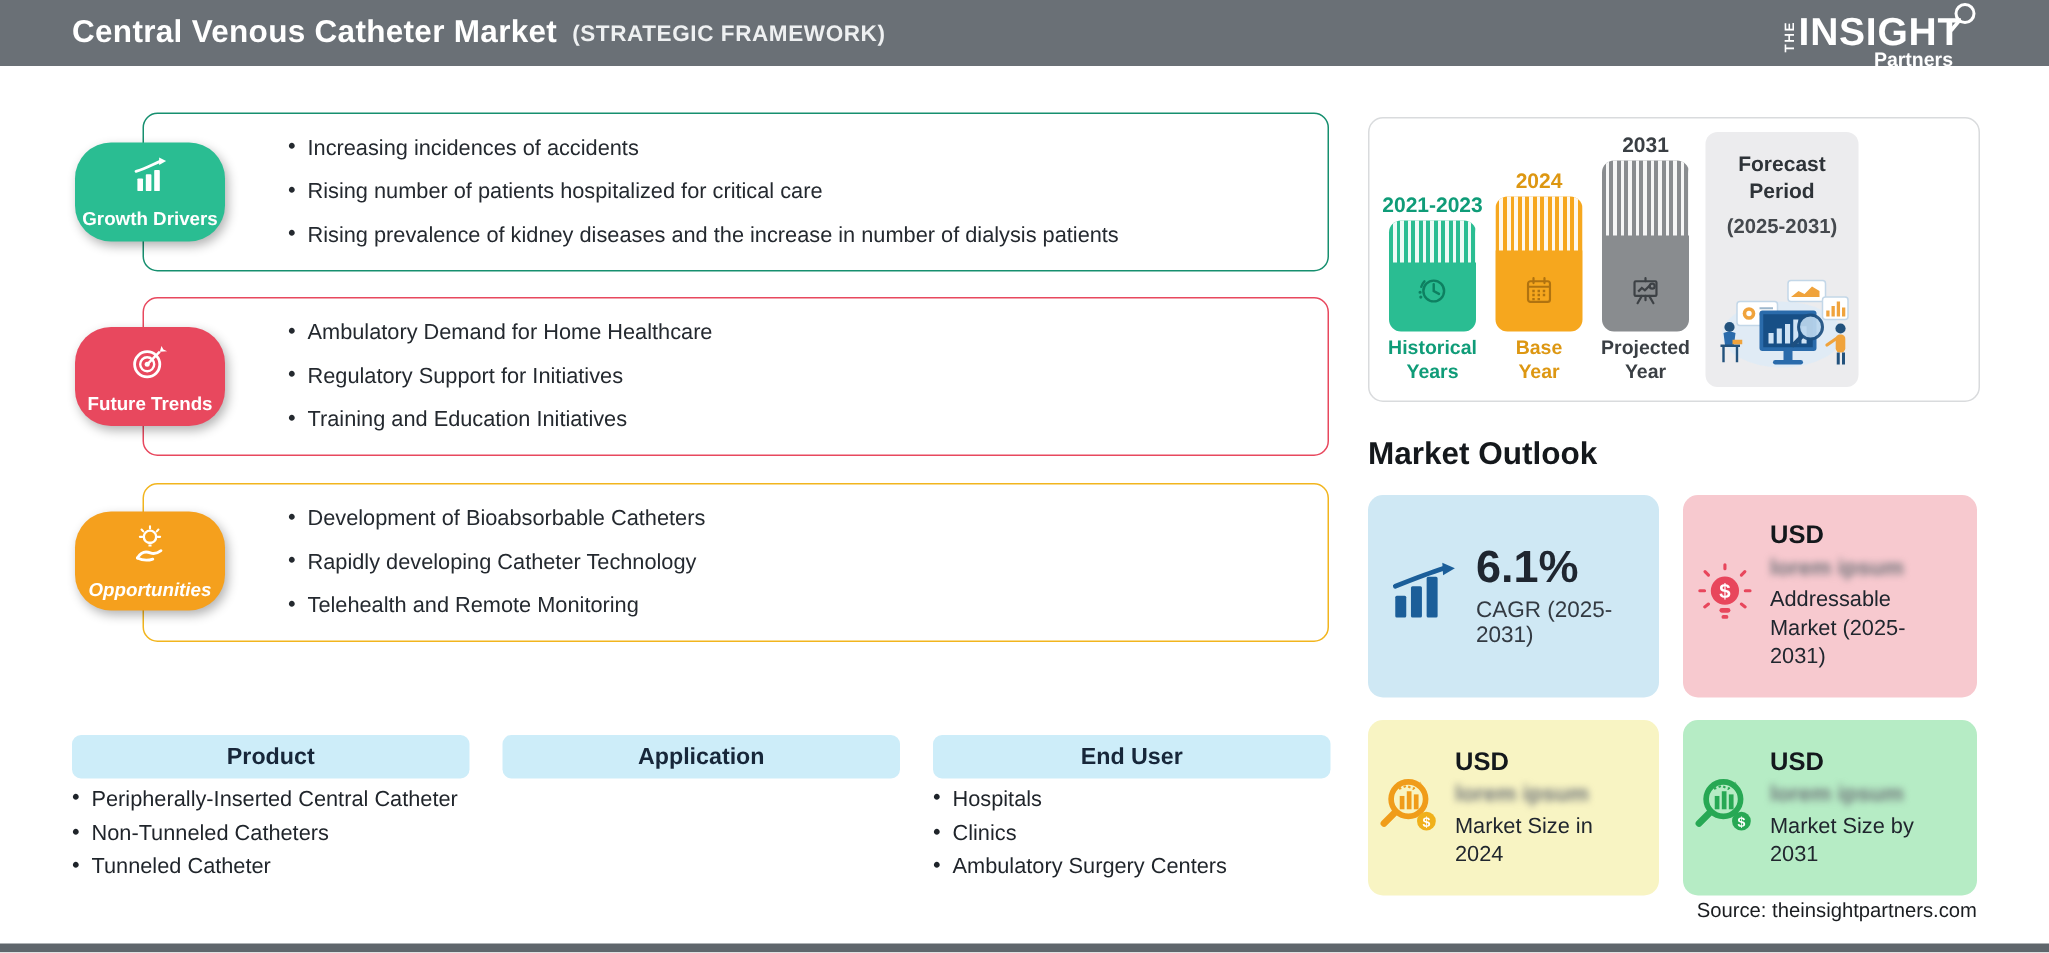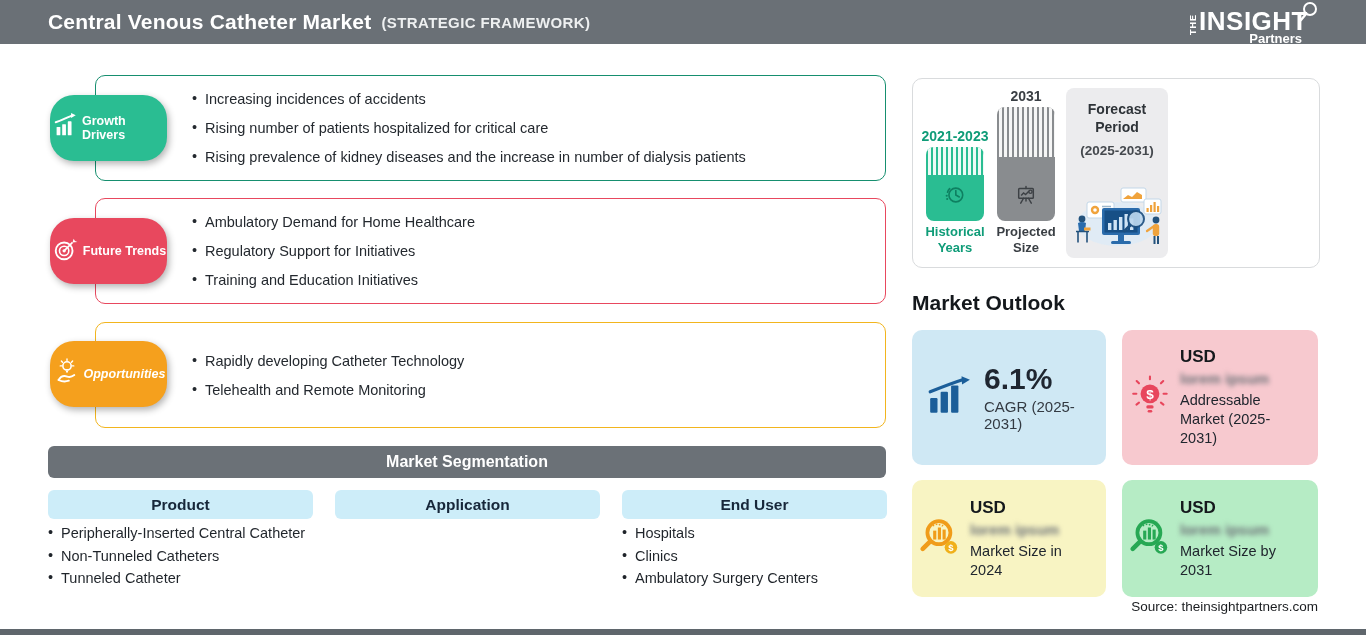--- a/index.html
+++ b/index.html
@@ -22,22 +22,22 @@
   
   .panel { position:absolute; left:95px; width:791px; height:106px; border-radius:10px; background:#fff;
            display:flex; align-items:center; }
   .panel ul { list-style:none; padding-left:96px; display:flex; flex-direction:column; gap:13px; }
   .panel li { font-size:14.5px; color:#24292f; position:relative; padding-left:13px; }
   .panel li::before { content:"•"; position:absolute; left:0; top:-1px; color:#24292f; }
   .panel.growth { top:75px; border:1.6px solid #168f6f; }
   .panel.trends { top:198px; border:1.6px solid #e8485e; }
   .panel.opps   { top:322px; border:1.6px solid #f2b51e; }
 
-  .badge { position:absolute; left:50px; width:117px; height:66px; border-radius:24px;
-           display:flex; flex-direction:row; align-items:center; justify-content:center; gap:2px;
+  .badge { position:absolute; left:50px; width:100px; height:66px; border-radius:24px;
+           display:flex; flex-direction:column; align-items:center; justify-content:center; gap:2px;
            box-shadow:2px 3px 7px rgba(0,0,0,.3); z-index:3; }
   .badge.growth { top:95px;  background:#2abd92; }
   .badge.trends { top:218px; background:#e8485e; }
   .badge.opps   { top:341px; background:#f5a01d;font-style:italic; }
   .badge-label { color:#fff; font-size:12.5px; font-weight:bold; }
 
   
   .seg-bar { position:absolute; left:48px; top:446px; width:838px; height:32px; background:#6b7177;
              border-radius:6px; display:flex; align-items:center; justify-content:center; }
   .seg-bar span { color:#fff; font-size:16px; font-weight:bold; }
@@ -151,40 +151,38 @@
           <circle cx="14" cy="17" r="1.8" fill="#fff"></circle>
           <path d="M14 17 L23 8" stroke="#fff" stroke-width="1.8"></path>
           <path d="M23 8 l1.2 -4 l1.4 2.4 l2.6 1.2 z" fill="#fff"></path>
         </svg>
     </span>
     <span class="badge-label">Future Trends</span>
   </div>
 
   <div class="panel opps">
     <ul>
+      <li>Development of Bioabsorbable Catheters</li>
       <li>Rapidly developing Catheter Technology</li>
       <li>Telehealth and Remote Monitoring</li>
     </ul>
   </div>
   <div class="badge opps">
     <span>
       <svg width="30" height="30" viewBox="0 0 32 32" fill="none" stroke="#fff">
           <circle cx="16" cy="9.5" r="4.4" stroke-width="1.7"></circle>
           <path d="M14.4 13.6 h3.2 M14.9 15.7 h2.2" stroke-width="1.4"></path>
           <path d="M16 2 v1.6 M10 4.3 l1.2 1.3 M22 4.3 l-1.2 1.3 M8.8 9.5 h1.8 M21.4 9.5 h1.8" stroke-width="1.5" stroke-linecap="round"></path>
           <path d="M7 24.5 c2.6 -4.2 6.2 -4.8 9.2 -3.6 c2.6 1 5 .4 7.6 -1.6" stroke-width="2" stroke-linecap="round"></path>
           <path d="M7 24.5 c3.2 1.6 7.4 2 11 .8" stroke-width="2" stroke-linecap="round"></path>
         </svg>
     </span>
     <span class="badge-label">Opportunities</span>
   </div>
 
-  <div class="seg-bar">
-    <span>Market Segmentation</span>
-  </div>
 
   <div class="seg-col-header c0">Product</div>
   <div class="seg-col-header c1">Application</div>
   <div class="seg-col-header c2">End User</div>
 
   <ul class="seg-list c0">
     <li>Peripherally-Inserted Central Catheter</li>
     <li>Non-Tunneled Catheters</li>
     <li>Tunneled Catheter</li>
   </ul>
@@ -205,35 +203,49 @@
                 <circle cx="17" cy="16" r="8.5"></circle>
                 <path d="M17 10.5 v5.5 l4.3 2.4" stroke-linecap="round"></path>
                 <path d="M6.8 12.5 a11 11 0 0 1 2.6 -4.4" stroke-linecap="round"></path>
                 <path d="M5.8 17 h.01 M6.4 21 h.01" stroke-linecap="round" stroke-width="2.6"></path>
               </svg>
           </span>
         </div>
         <span class="bar-label">Historical Years</span>
       </div>
 
+      <div class="bar-col g1">
+        <span class="bar-year">2024</span>
+        <div class="bar orange" style="height:90px; --stripe:36px">
+          <span class="bar-icon">
+            <svg width="26" height="26" viewBox="0 0 32 32" fill="none" stroke="#b07310" stroke-width="1.8">
+                <rect x="7" y="8" width="18" height="17" rx="2"></rect>
+                <path d="M7 12.5 h18"></path>
+                <path d="M11.5 5.5 v4 M20.5 5.5 v4" stroke-linecap="round"></path>
+                <path d="M10.5 16 h2 M14.8 16 h2 M19.1 16 h2 M10.5 19.3 h2 M14.8 19.3 h2 M19.1 19.3 h2 M10.5 22.6 h2 M14.8 22.6 h2" stroke-width="1.9"></path>
+              </svg>
+          </span>
+        </div>
+        <span class="bar-label">Base Year</span>
+      </div>
 
 
       <div class="bar-col g3">
         <span class="bar-year">2031</span>
         <div class="bar gray" style="height:114px; --stripe:50px">
           <span class="bar-icon">
             <svg width="26" height="26" viewBox="0 0 32 32" fill="none" stroke="#3d4145" stroke-width="1.8">
                 <rect x="7" y="8" width="18" height="12" rx="1"></rect>
                 <path d="M16 5.5 v2.5 M13 20 l-3.5 6 M19 20 l3.5 6 M16 20 v3.5" stroke-linecap="round"></path>
                 <path d="M10 16.5 l3 -3 2.5 2 4 -4"></path>
                 <circle cx="21.5" cy="12" r="2"></circle>
               </svg>
           </span>
         </div>
-        <span class="bar-label">Projected Size</span>
+        <span class="bar-label">Projected Year</span>
       </div>
     </div>
 
     <div class="fc-period">
       <span class="fc-period-title">Forecast Period</span>
       <span class="fc-period-range">(2025-2031)</span>
       <span class="fc-illustration">
         <svg width="96" height="80" viewBox="0 0 96 80">
           <ellipse cx="48" cy="52" rx="40" ry="22" fill="#dcebf7" opacity="0.75"></ellipse>
           <rect x="18" y="30" width="27" height="16" rx="2" fill="#fff" stroke="#c3d7e8"></rect>

